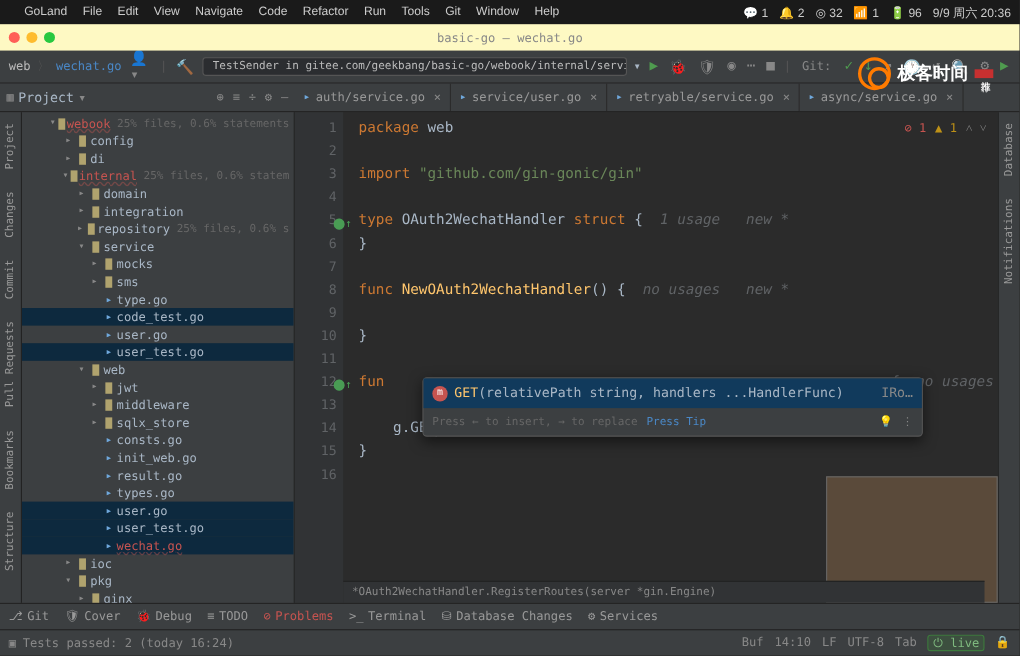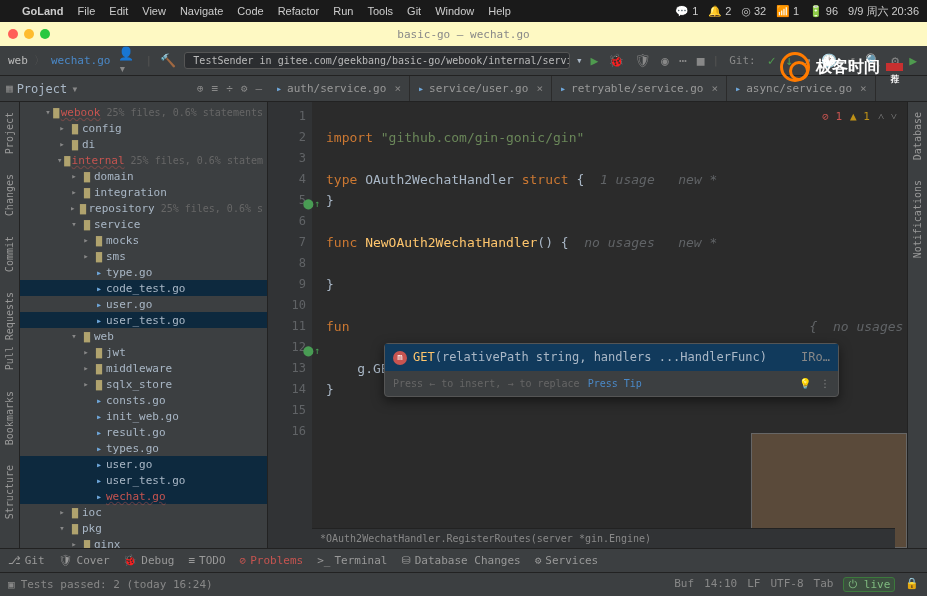--- a/index.html
+++ b/index.html
@@ -1,19 +1,19 @@
 <!DOCTYPE html>
 <html><head>
 <meta charset="utf-8">
 <style>
 * { margin: 0; padding: 0; box-sizing: border-box; }
 body { font-family: Monaco, Consolas, monospace; font-size: 12px; background: #2b2b2b; color: #a9b7c6; overflow: hidden; width: 927px; height: 596px; }
 
 .macbar { height: 22px; background: #1a1a1a; display: flex; align-items: center; padding: 0 8px; gap: 14px; font-size: 11px; color: #ccc; font-family: -apple-system, sans-serif; }
-.macbar .app { font-weight: 700; }
+.macbar .app { font-weight: 400; }
 .macbar .right { margin-left: auto; display: flex; gap: 10px; align-items: center; }
 
 .titlebar { height: 24px; background: #fef9c3; display: flex; align-items: center; justify-content: center; font-size: 11px; color: #888; position: relative; }
 .titlebar .dots { position: absolute; left: 8px; display: flex; gap: 6px; }
 .dot { width: 10px; height: 10px; border-radius: 50%; }
 .dot.r { background: #ff5f57; } .dot.y { background: #febc2e; } .dot.g { background: #28c840; }
 
 .toolbar { height: 30px; background: #3c3f41; border-bottom: 1px solid #222; display: flex; align-items: center; padding: 0 8px; gap: 6px; font-size: 11px; }
 .toolbar .crumb { color: #bbb; }
 .toolbar .crumb.active { color: #4a88c7; }
@@ -370,20 +370,21 @@
         <div class="gl">14</div>
         <div class="gl">15</div>
         <div class="gl">16</div>
     </div>
     <div class="code">
       <div class="hints-top">
         <span class="err">⊘ <span>1</span></span>
         <span class="warn">▲ <span>1</span></span>
         <span style="color:#888">˄ ˅</span>
       </div>
+      <div class="ln"><span class="kw">package </span><span>web</span></div>
       <div class="ln"></div>
       <div class="ln"><span class="kw">import </span><span class="str">"github.com/gin-gonic/gin"</span></div>
       <div class="ln"></div>
       <div class="ln"><span class="kw">type </span><span class="typ">OAuth2WechatHandler </span><span class="kw">struct </span><span>{</span><span class="hint2">  1 usage   new *</span></div>
       <div class="ln"><span>}</span></div>
       <div class="ln"></div>
       <div class="ln"><span class="kw">func </span><span class="fn">NewOAuth2WechatHandler</span><span>() {</span><span class="hint2">  no usages   new *</span></div>
       <div class="ln"></div>
       <div class="ln"><span>}</span></div>
       <div class="ln"></div>

